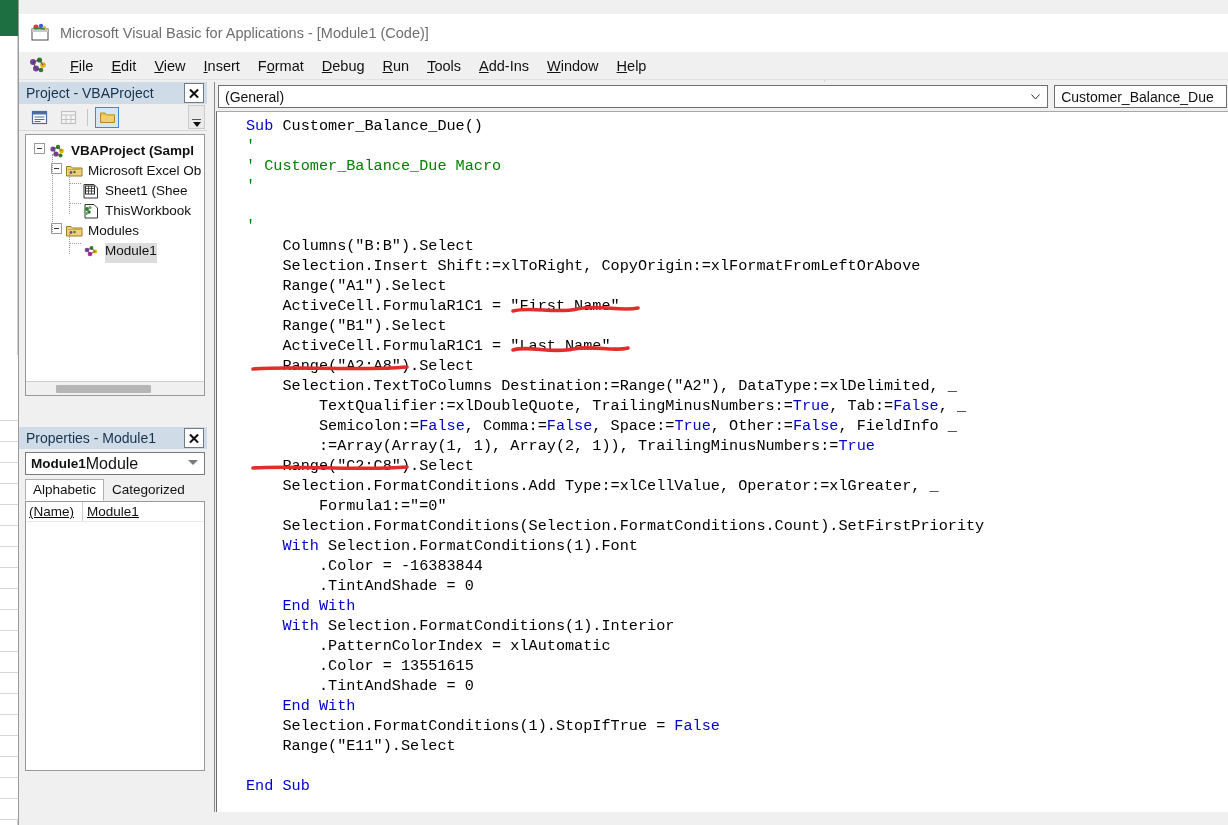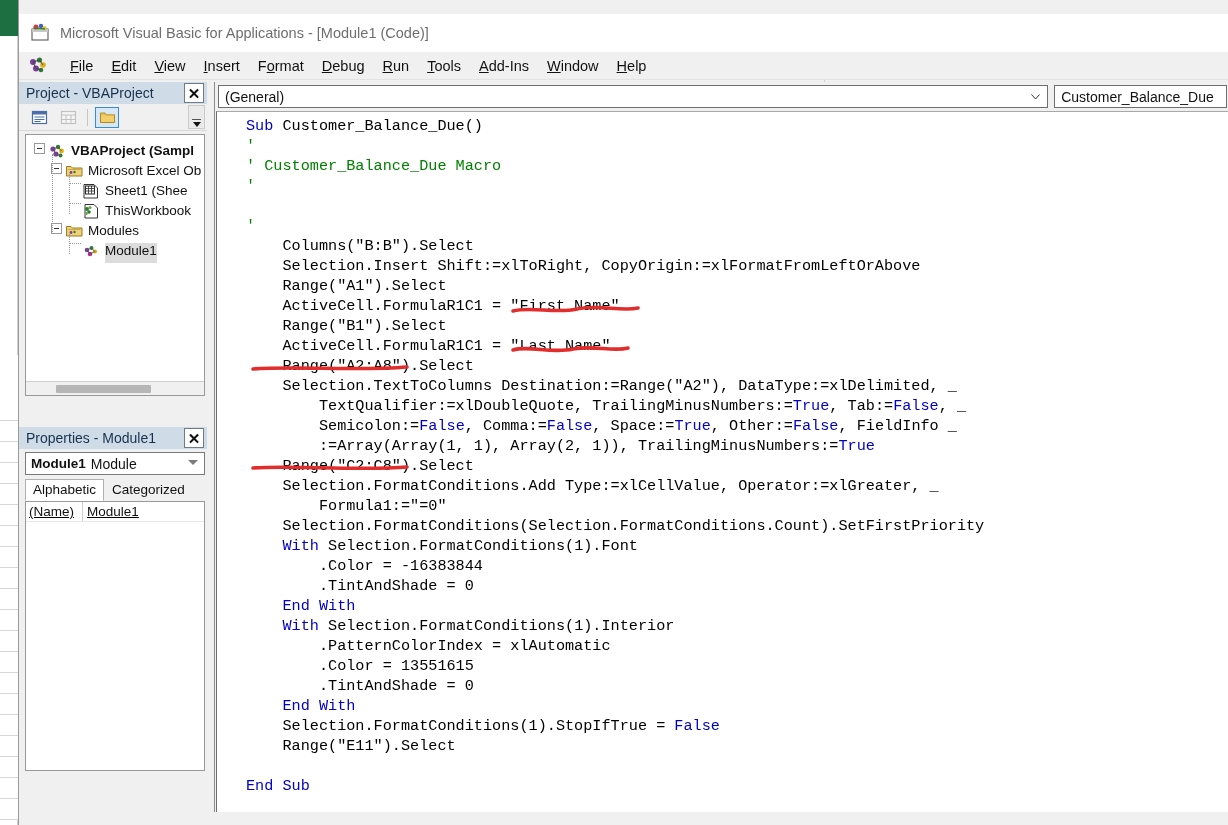--- a/index.html
+++ b/index.html
@@ -277,21 +277,21 @@
   }
   .props-combo {
     margin: 3px 2px 0 6px;
     height: 23px;
     background: #fff;
     border: 1px solid #7a7a7a;
     display: flex; align-items: center;
     padding-left: 5px; position: relative;
   }
   .props-combo .pc-a { font-size: 13.5px; font-weight: bold; color: #111; }
-  .props-combo .pc-b { font-size: 14px; color: #111; margin-left: 5px; }
+  .props-combo .pc-b { font-size: 16px; color: #111; }
   .props-combo .pc-arrow {
     position: absolute; right: 6px; top: 7px;
     width: 0; height: 0;
     border-left: 5px solid transparent;
     border-right: 5px solid transparent;
     border-top: 5px solid #7b7b7b;
   }
   .props-tabs {
     margin: 4px 2px 0 6px;
     height: 22px;

